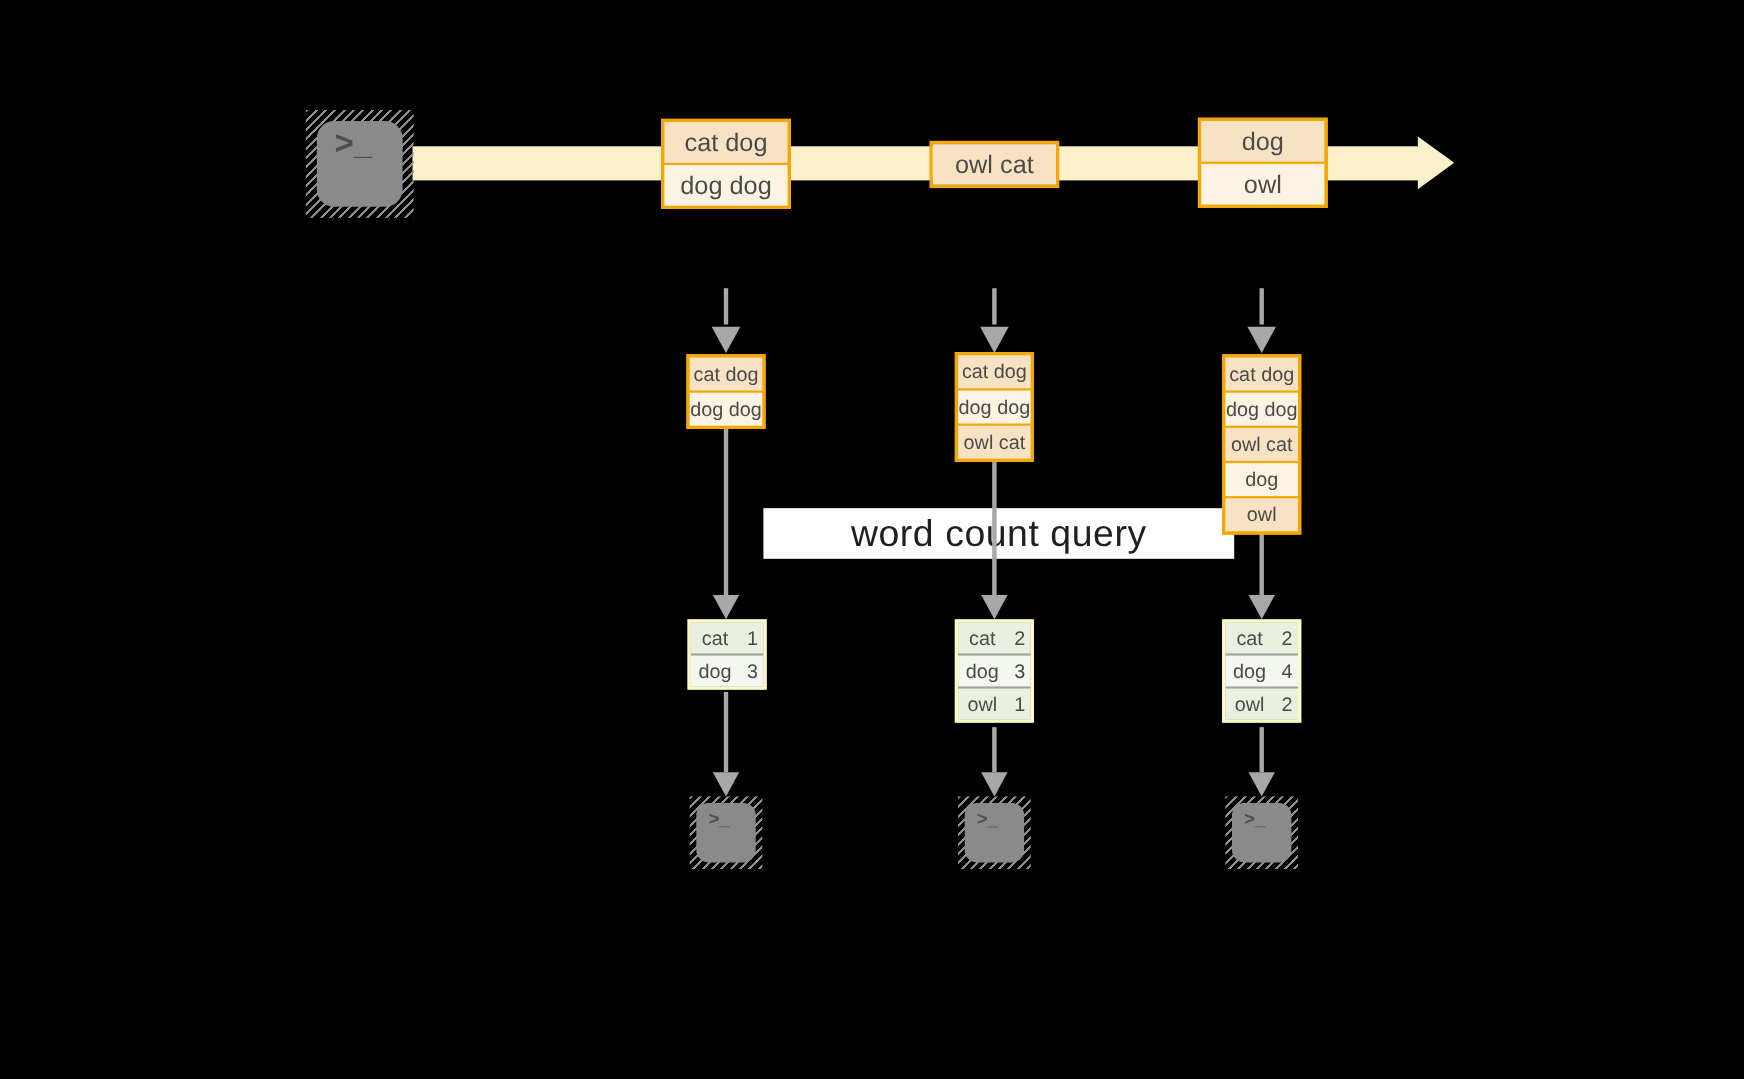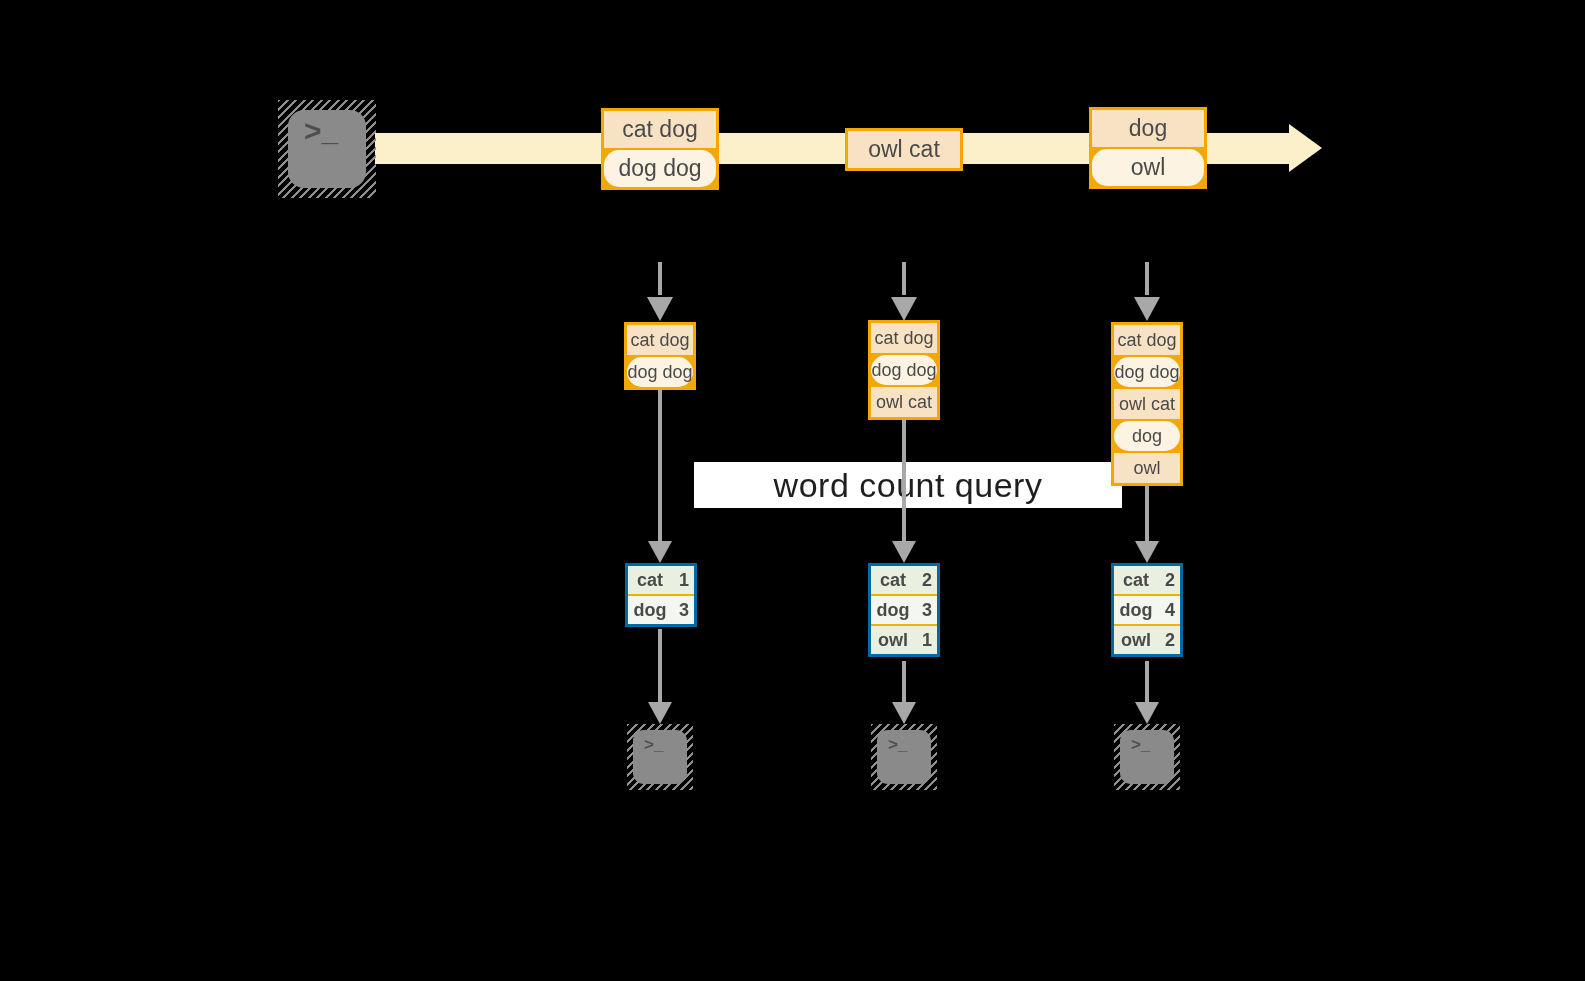--- a/index.html
+++ b/index.html
@@ -18,21 +18,21 @@
   }
 
   
   .obox{border:3px solid #F2A702;z-index:3;box-sizing:border-box;background:#F2A702;}
   .obox .orow{
     height:37px;line-height:37px;text-align:center;
     font-size:23px;color:#4a4a4a;
   }
   .obox .orow + .orow{margin-top:2px;}
   .cellA{background:#F8E2C4;}
-  .cellB{background:#FDF3E2;border-radius:15px;}
+  .cellB{background:#FDF3E2;}
 
   
   .stack{border:3px solid #F2A702;z-index:3;box-sizing:border-box;background:#F2A702;}
   .stack .srow{
     height:30px;line-height:30px;text-align:center;
     font-size:18px;color:#4a4a4a;
   }
   .stack .srow + .srow{margin-top:2px;}
 
   
@@ -49,21 +49,21 @@
     border-top:22px solid #A8A8A8;
   }
 
   
   .banner{
     background:#FFFFFF;z-index:1;display:flex;align-items:center;justify-content:center;
     font-size:34px;color:#1f1f1f;letter-spacing:0.5px;
   }
 
   
-  .gtable{border:3px solid #0369a1;background:#eab308;z-index:3;box-sizing:border-box;font-weight:bold;}
+  .gtable{border:3px solid #fef9c3;background:#a3a3a3;z-index:3;box-sizing:border-box;}
   .grow{display:flex;}
   .grow + .grow{margin-top:2px;}
   .gword{
     width:44px;height:28px;line-height:28px;text-align:center;
     font-size:18px;color:#4a4a4a;
   }
   .gnum{
     width:20px;height:28px;line-height:28px;text-align:center;
     font-size:18px;color:#4a4a4a;margin-left:2px;
   }

